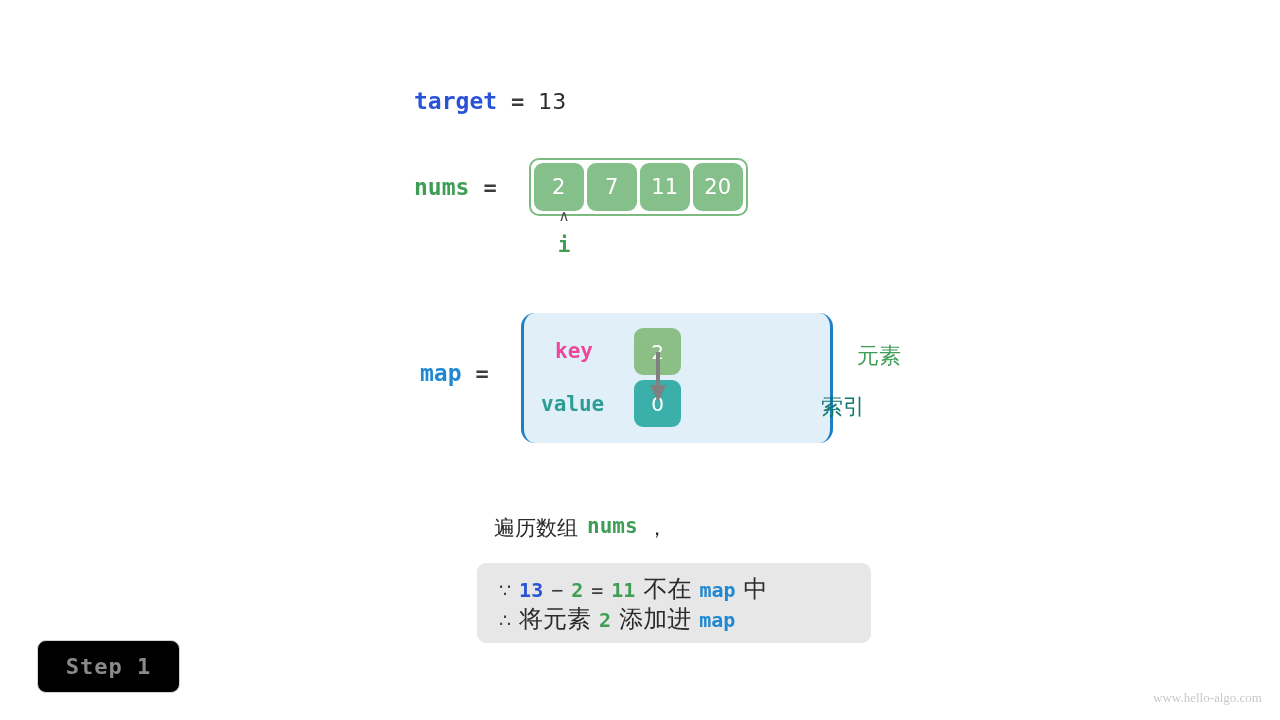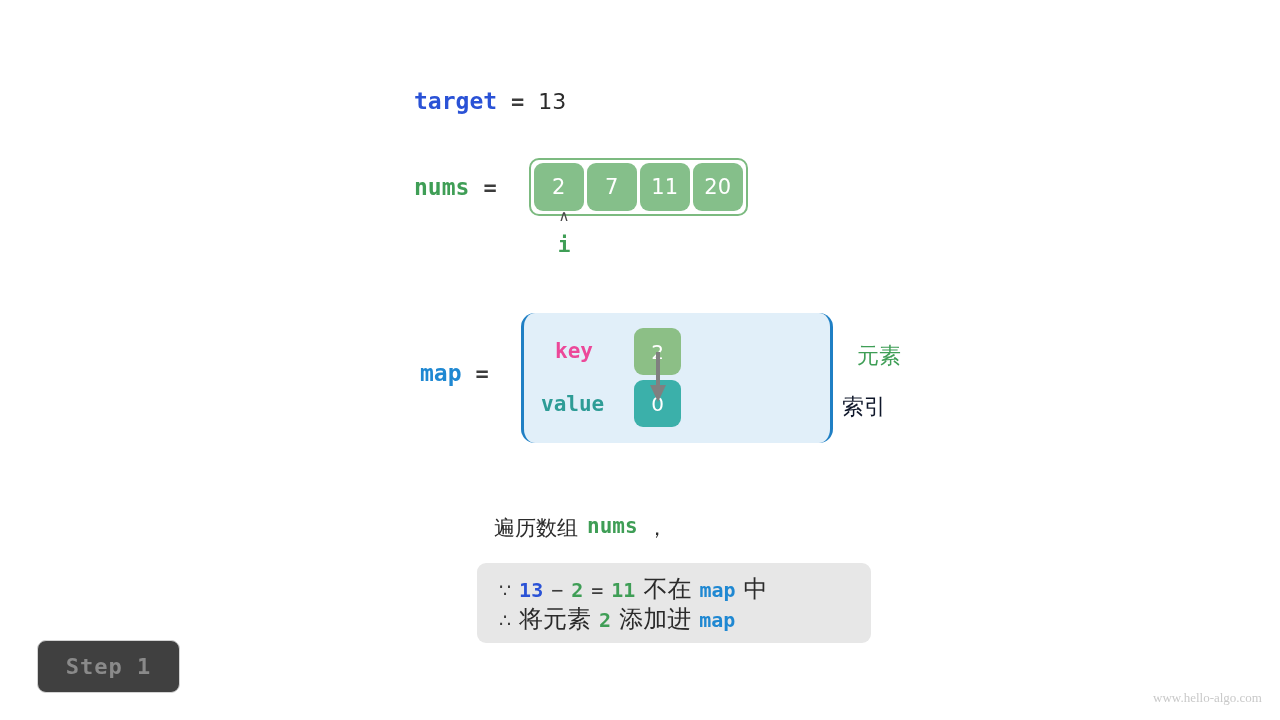--- a/index.html
+++ b/index.html
@@ -181,23 +181,23 @@
     font-family: "DejaVu Sans", sans-serif;
     font-weight: normal;
     font-size: 22px;
   }
   #label-element {
     left: 857px;
     top: 341px;
     color: #3f9e56;
   }
   #label-index {
-    left: 842px;
+    left: 821px;
     top: 392px;
-    color: #0f172a;
+    color: #0f766e;
   }
 
   
   #caption-line {
     position: absolute;
     left: 494px;
     top: 514px;
     display: flex;
     align-items: flex-start;
     gap: 9px;
@@ -268,21 +268,21 @@
     color: #3c3c3c;
   }
 
   
   #step-badge {
     position: absolute;
     left: 37px;
     top: 640px;
     width: 143px;
     height: 53px;
-    background: #404040;
+    background: #000000;
     border: 1px solid #d3d3d3;
     border-radius: 9px;
     display: flex;
     align-items: center;
     justify-content: center;
     box-sizing: border-box;
   }
   #step-badge-text {
     font-family: "DejaVu Sans Mono", monospace;
     font-weight: bold;

